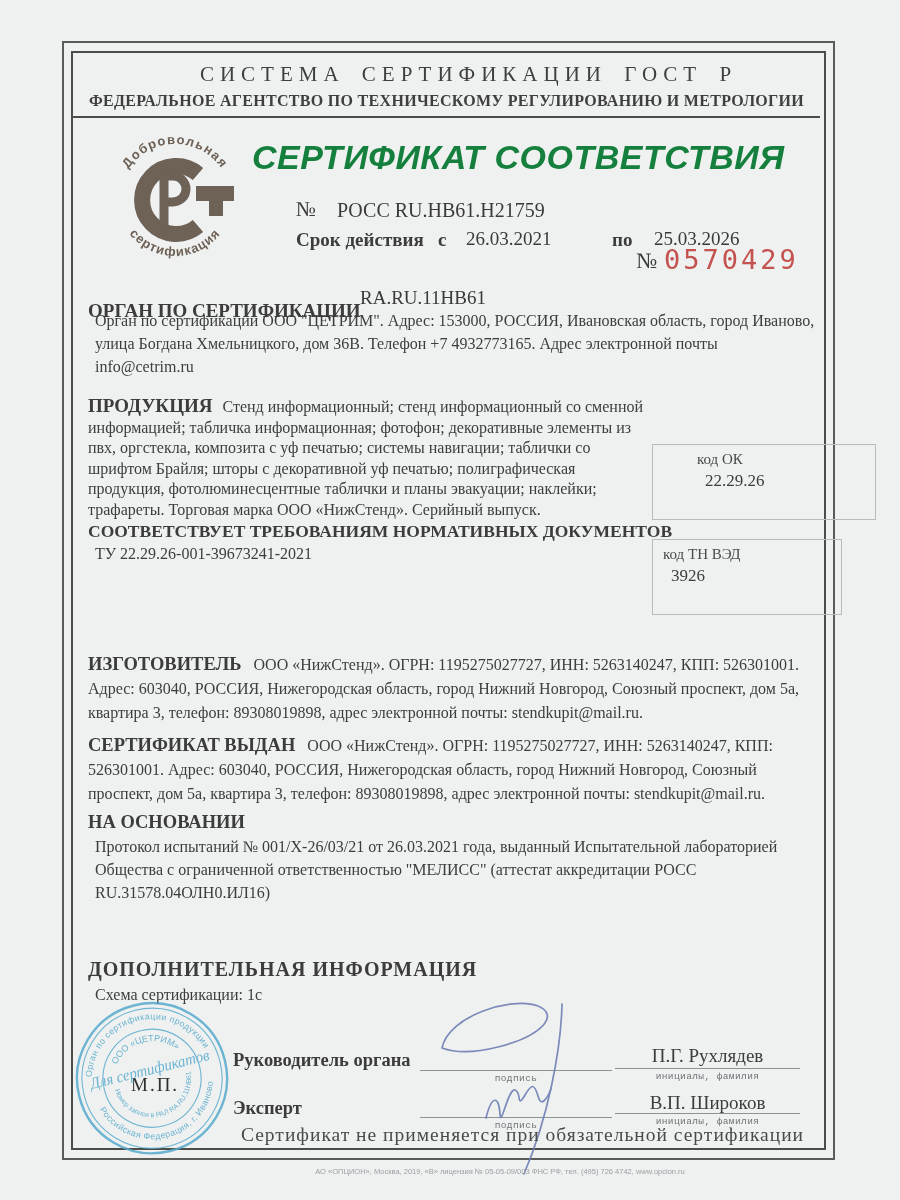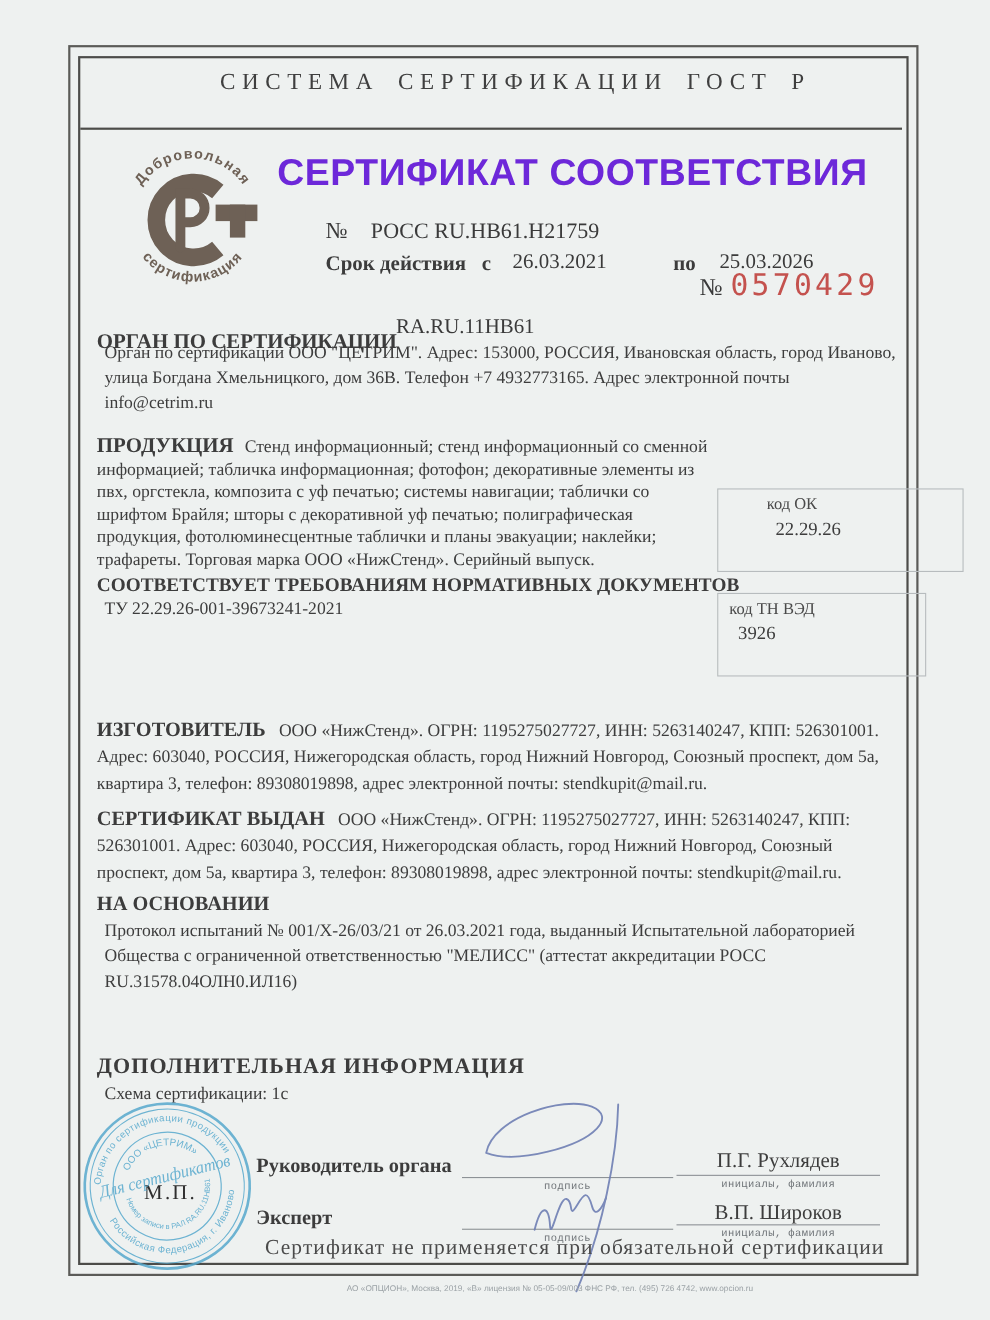--- a/index.html
+++ b/index.html
@@ -9,21 +9,21 @@
   .frame-outer{position:absolute;left:62px;top:41px;width:769px;height:1115px;
                border:2px solid #5b5b58;}
   .frame-inner{position:absolute;left:71px;top:51px;width:751px;height:1095px;
                border:2px solid #4c4c49;}
   .header-band{position:absolute;left:73px;top:53px;width:747px;height:63px;
                border-bottom:2px solid #4c4c49;text-align:center;}
   .hdr1{margin-top:9px;font-size:21px;letter-spacing:6px;word-spacing:6px;color:#3f3f3f;padding-left:44px;}
   .hdr2{margin-top:5px;font-size:16px;font-weight:bold;letter-spacing:.3px;color:#3f3f3f;}
   .doc-title{position:absolute;left:252px;top:138px;width:560px;
              font-family:"Liberation Sans",sans-serif;font-weight:bold;
-             font-size:34px;letter-spacing:.5px;color:#6d28d9;}
+             font-size:34px;letter-spacing:.5px;color:#15803d;font-style:italic;}
   .serif19{font-size:19px;}
   .h-bold{font-weight:bold;color:#3c3c3c;}
   .body-text{font-size:16px;line-height:23px;color:#3d3d3d;}
   .code-box{position:absolute;left:652px;width:168px;border:1px solid #b7bcbe;
             background:transparent;padding:6px 10px;font-size:15px;color:#4a4a4a;}
   .code-box .val{margin-top:3px;margin-left:8px;font-size:17px;color:#3d3d3d;}
   .sig-line{position:absolute;border-bottom:1px solid #8d9296;height:0;}
   .cap{position:absolute;font-family:Liberation Mono, monospace;font-size:9.5px;
        color:#6f7478;text-align:center;letter-spacing:.4px;}
   .name{position:absolute;font-size:19px;color:#3d3d3d;text-align:center;}
@@ -40,20 +40,21 @@
 </head>
 <body>
 
 <div class="paper">
 
   <div class="frame-outer"></div>
   <div class="frame-inner"></div>
 
   <div class="header-band">
     <div class="hdr1">СИСТЕМА СЕРТИФИКАЦИИ ГОСТ Р</div>
+    <div class="hdr2">ФЕДЕРАЛЬНОЕ АГЕНТСТВО ПО ТЕХНИЧЕСКОМУ РЕГУЛИРОВАНИЮ И МЕТРОЛОГИИ</div>
   </div>
 
   <svg class="abs" style="left:100px;top:128px;" width="150" height="138" viewBox="0 0 150 138">
     <defs>
       <path id="larcTop" d="M 19,72 A 56,56 0 0 1 131,72"></path>
       <path id="larcBot" d="M 17,70 A 58,58 0 0 0 133,70"></path>
     </defs>
     <g fill="#6e6156">
       <text font-family="Liberation Sans,sans-serif" font-size="13" font-weight="bold" letter-spacing="1.2">
         <textPath href="#larcTop" startOffset="50%" text-anchor="middle">Добровольная</textPath>

